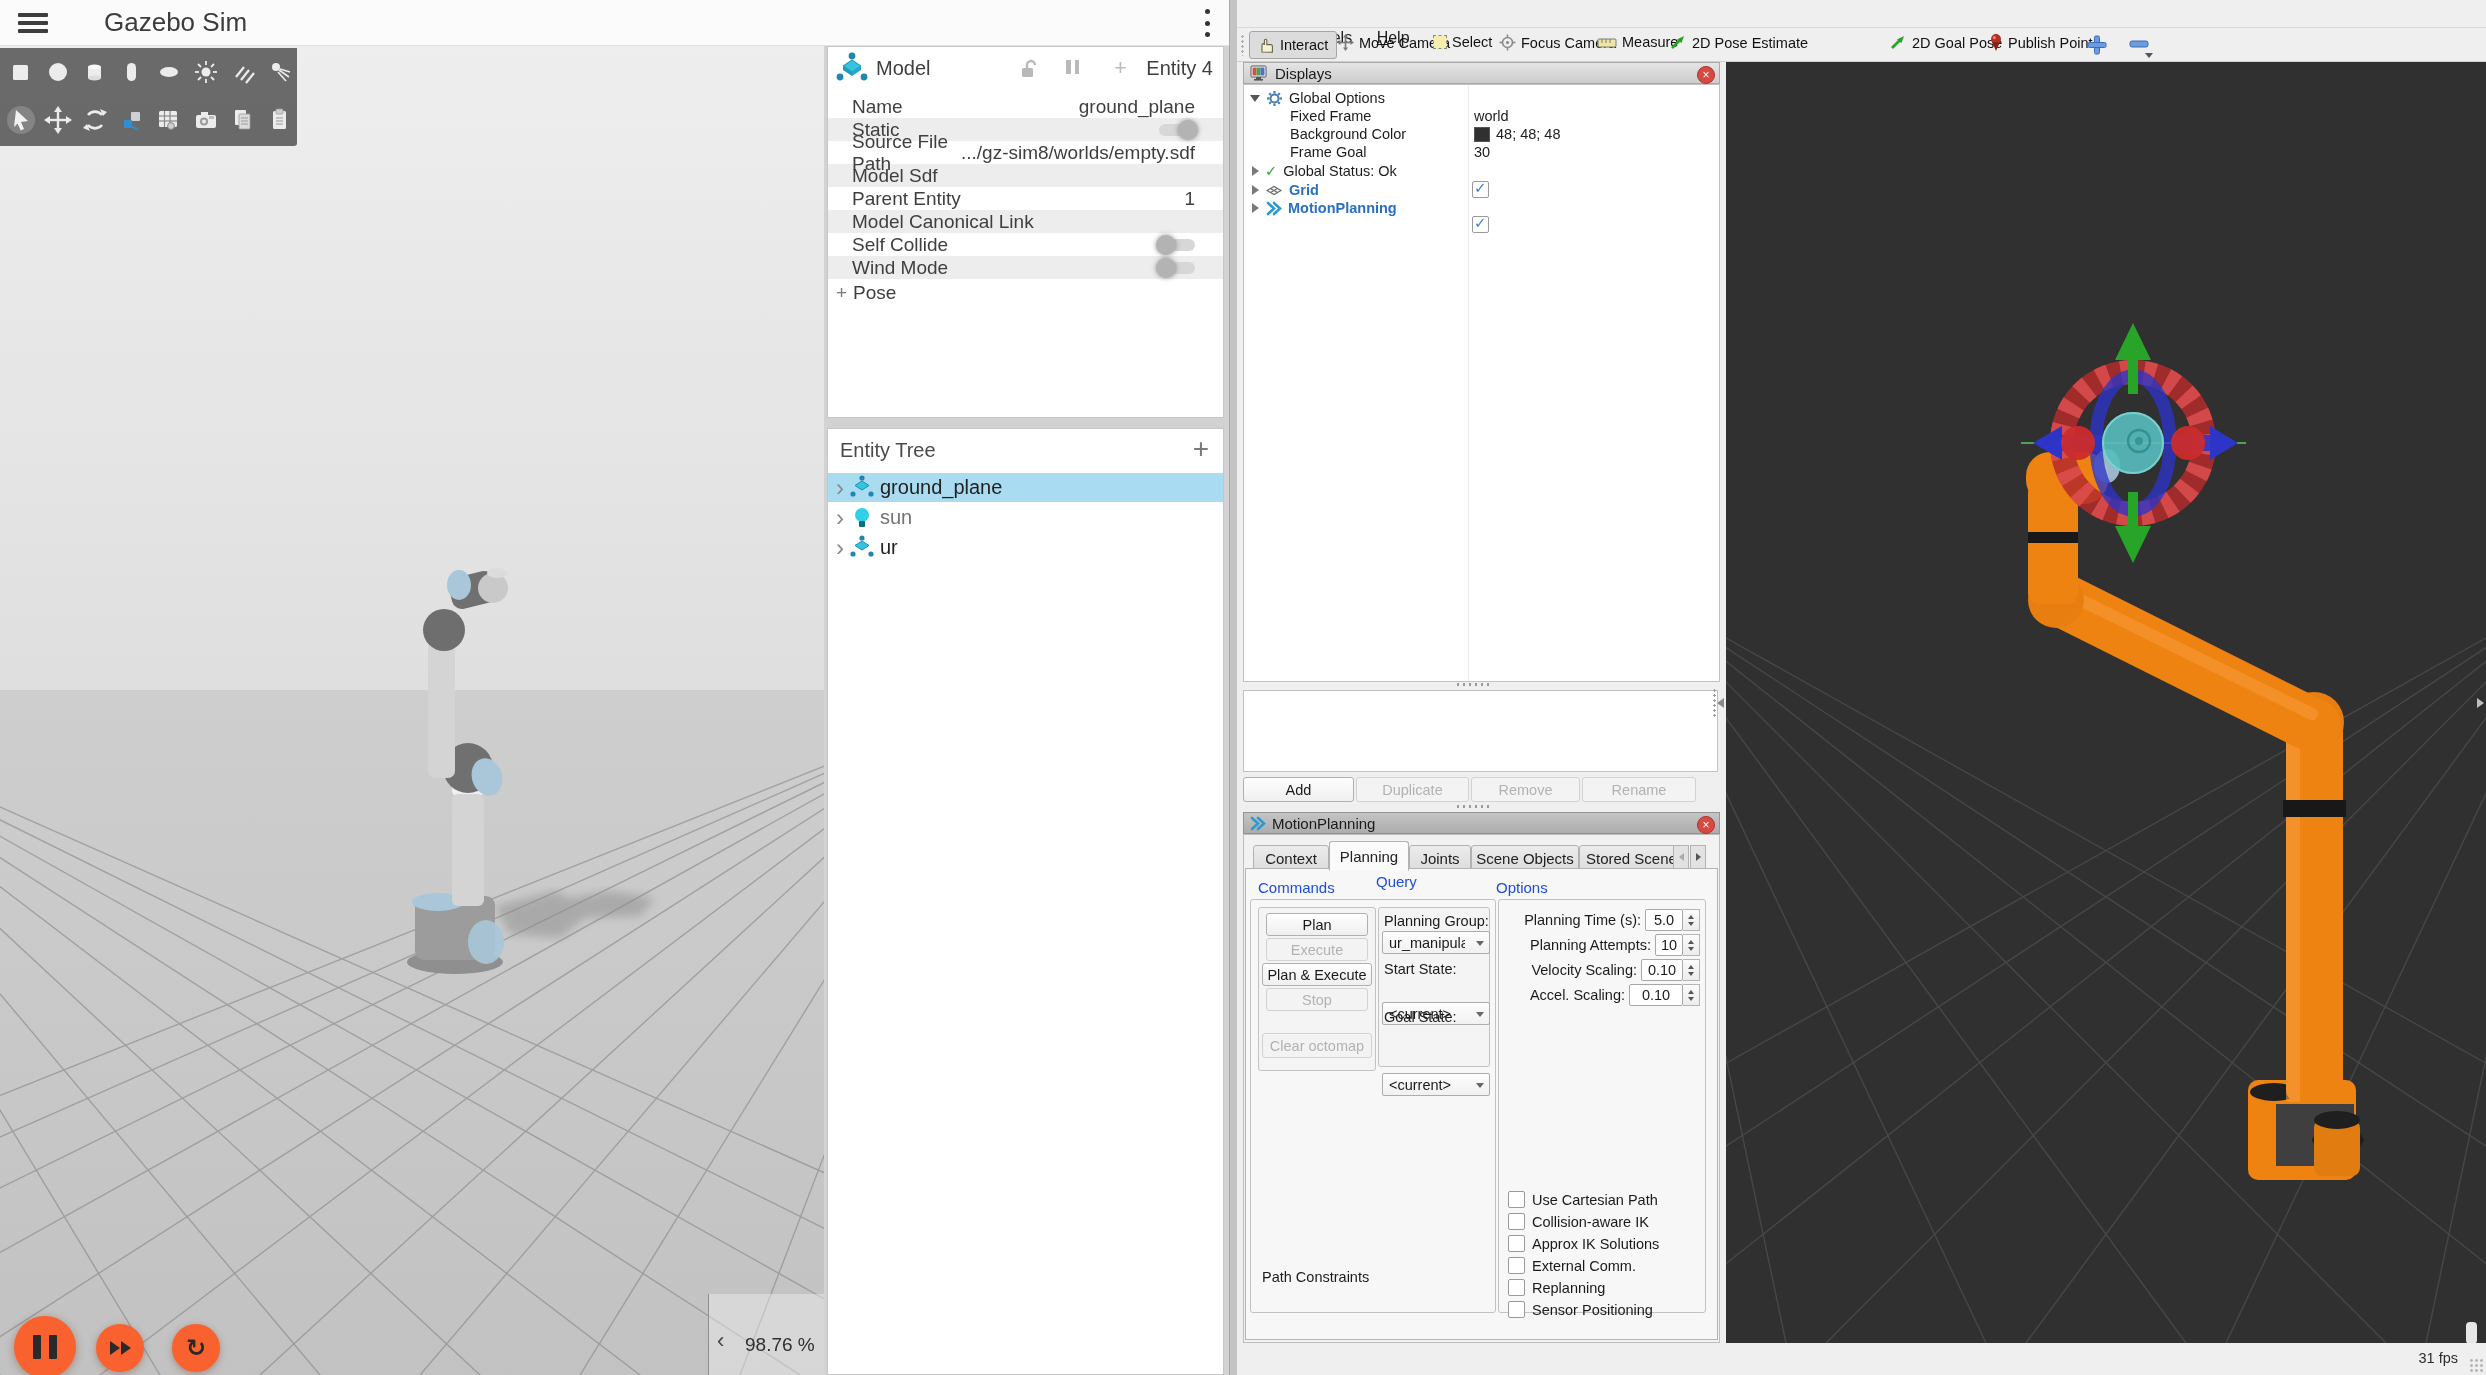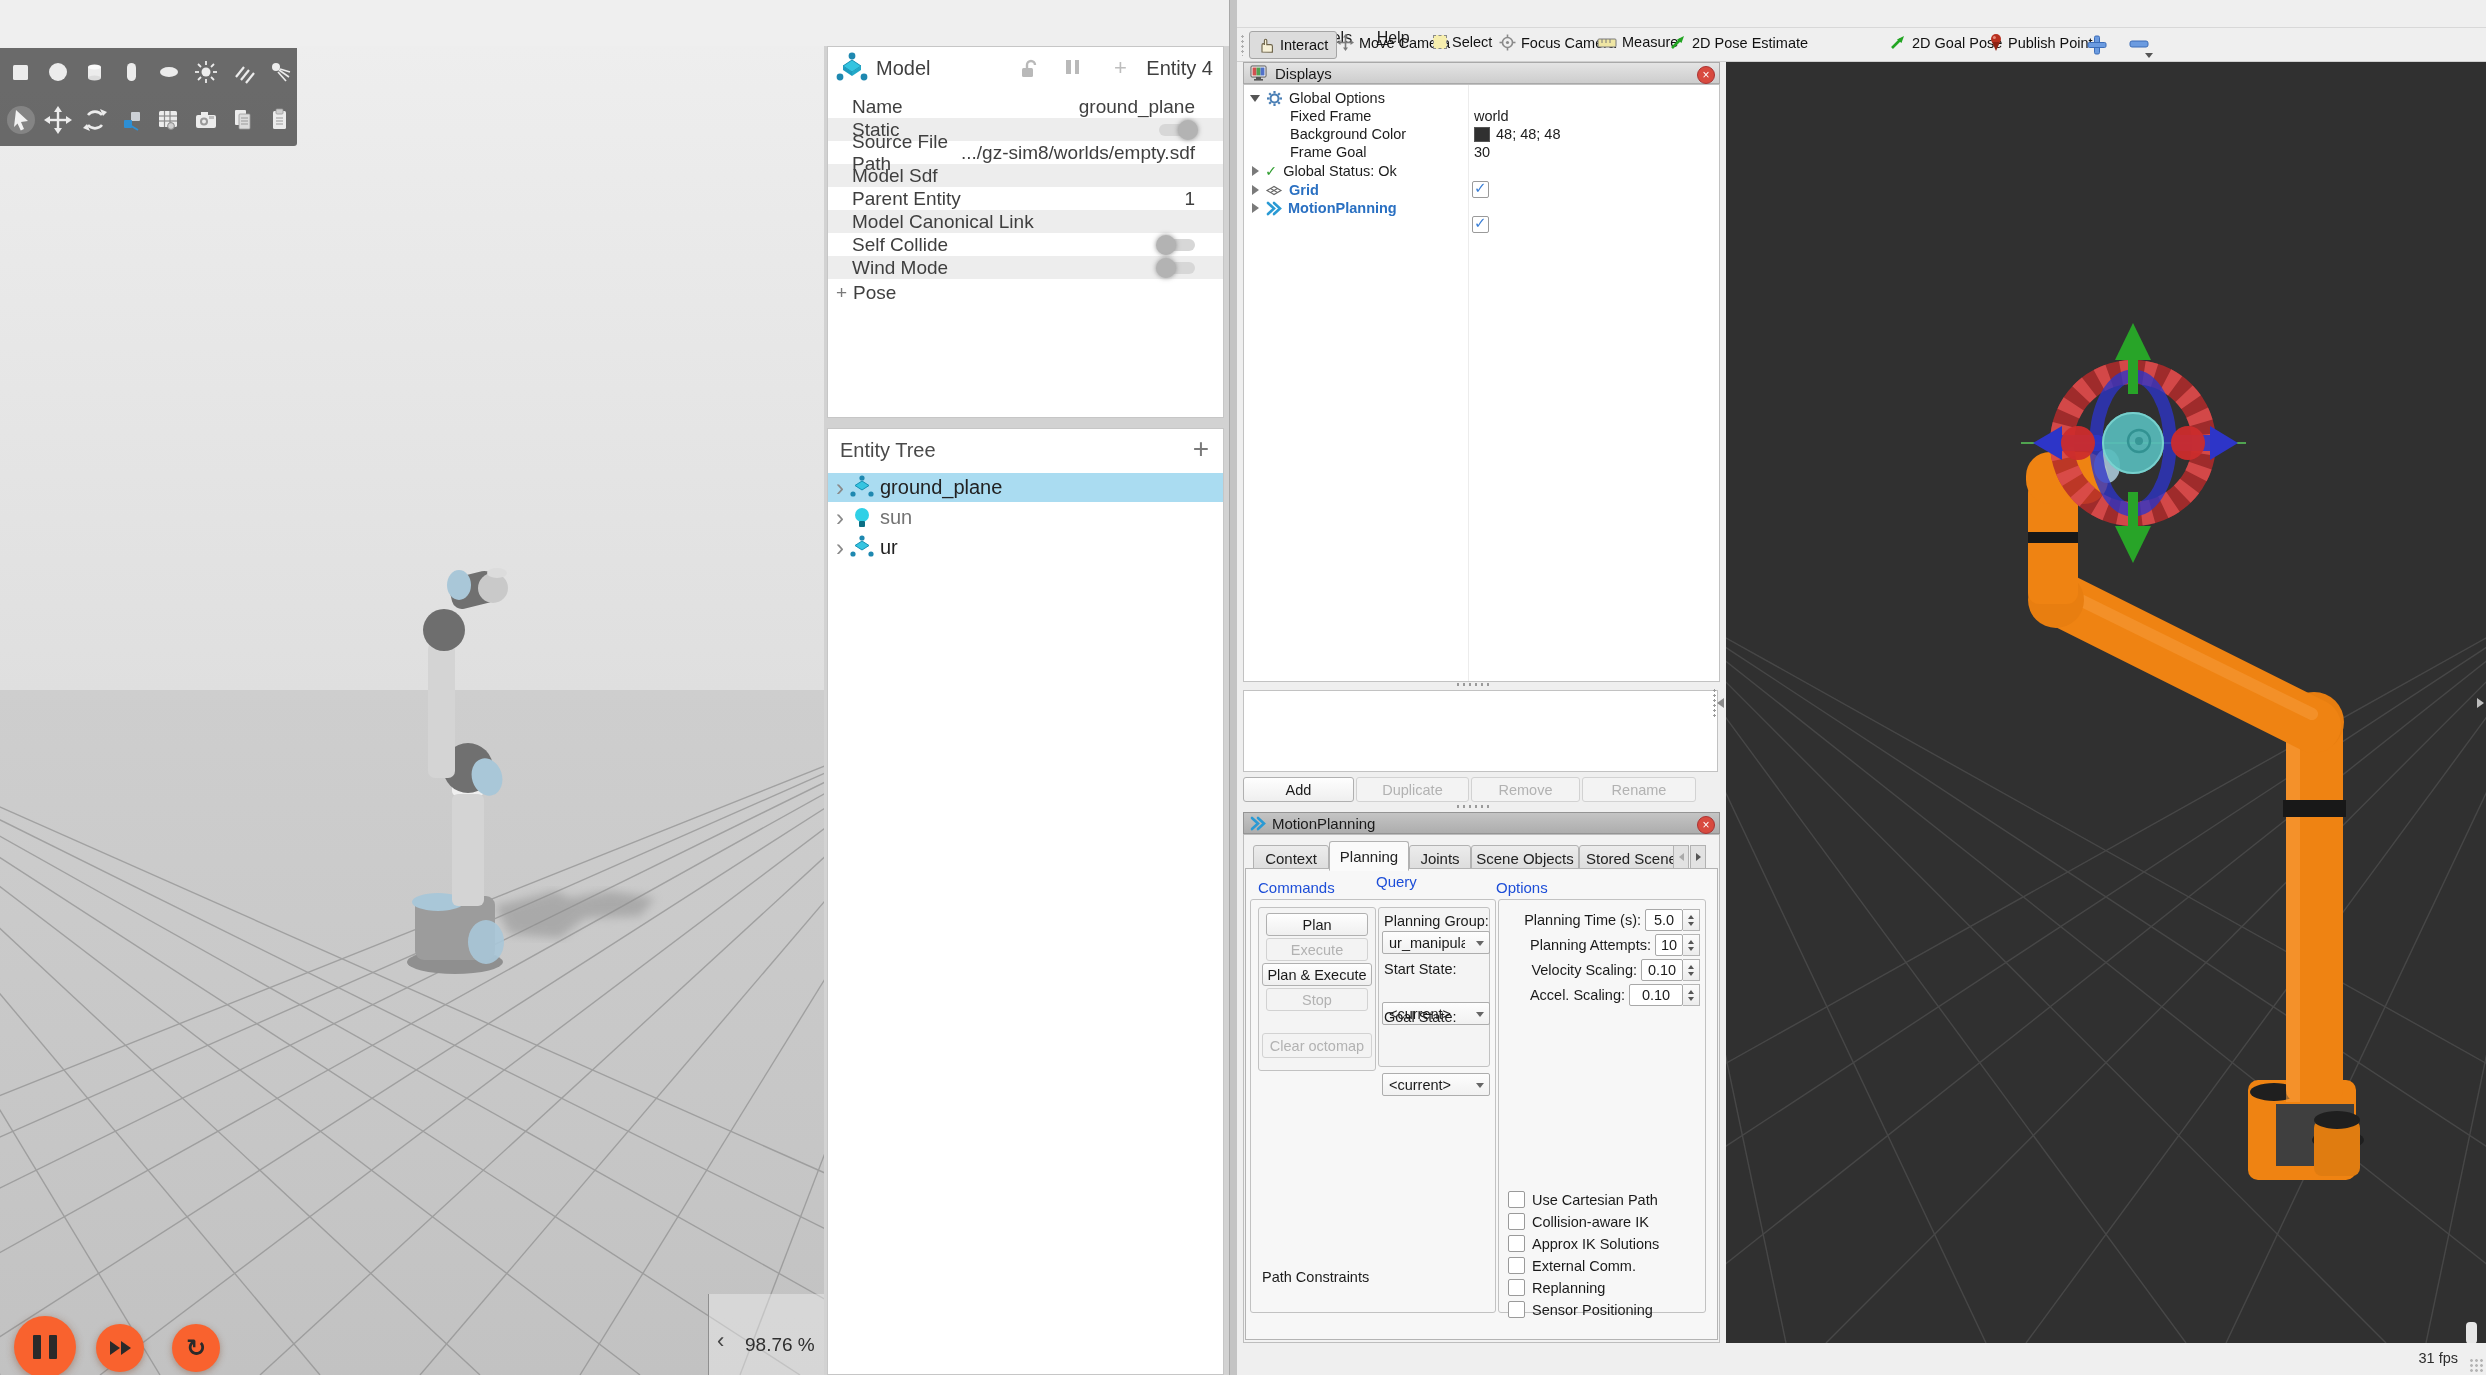--- a/index.html
+++ b/index.html
@@ -387,20 +387,33 @@
           <polygon points="14,7 21,11.5 14,16 7,11.5" fill="#35c4e0" stroke="#1690b4"></polygon>
           <circle cx="14" cy="4" r="2.6" fill="#1e88b0"></circle>
             <circle cx="5" cy="20" r="2.6" fill="#1e88b0"></circle>
             <circle cx="23" cy="20" r="2.6" fill="#1e88b0"></circle>
         </svg>
         <span style="font-size:20px;color:#222;">ur</span>
       </div>
     </div>
   </div>
 
+  <div class="r" style="left:0;top:0;width:1233px;height:46px;background:#fbfbfb;border-bottom:1px solid #e3e3e3;box-sizing:border-box;">
+    <div class="r" style="left:18px;top:13px;width:30px;height:20px;display:flex;flex-direction:column;justify-content:space-between;">
+      <i style="display:block;height:3.6px;background:#3d3d3d;border-radius:1px;"></i>
+      <i style="display:block;height:3.6px;background:#3d3d3d;border-radius:1px;"></i>
+      <i style="display:block;height:3.6px;background:#3d3d3d;border-radius:1px;"></i>
+    </div>
+    <span class="r gz-title" style="left:104px;top:7px;">Gazebo Sim</span>
+    <div class="r" style="left:1204px;top:9px;width:6px;height:28px;display:flex;flex-direction:column;justify-content:space-between;align-items:center;">
+      <i style="display:block;width:5px;height:5px;border-radius:50%;background:#333;"></i>
+      <i style="display:block;width:5px;height:5px;border-radius:50%;background:#333;"></i>
+      <i style="display:block;width:5px;height:5px;border-radius:50%;background:#333;"></i>
+    </div>
+  </div>
 
   <div class="r" style="left:1229px;top:0;width:8px;height:1375px;background:#c4c4c4;border-left:1px solid #a8a8a8;box-sizing:border-box;"></div>
 
   <div class="r" style="left:1237px;top:0;width:1249px;height:1375px;background:#efefef;">
 
     <div class="r" style="left:0;top:0;width:1249px;height:28px;border-bottom:1px solid #d8d8d8;box-sizing:border-box;">
       <span class="menu-item" style="margin-left:6px;margin-top:25px;">File</span>
       <span class="menu-item">Panels</span>
       <span class="menu-item">Help</span>
     </div>

